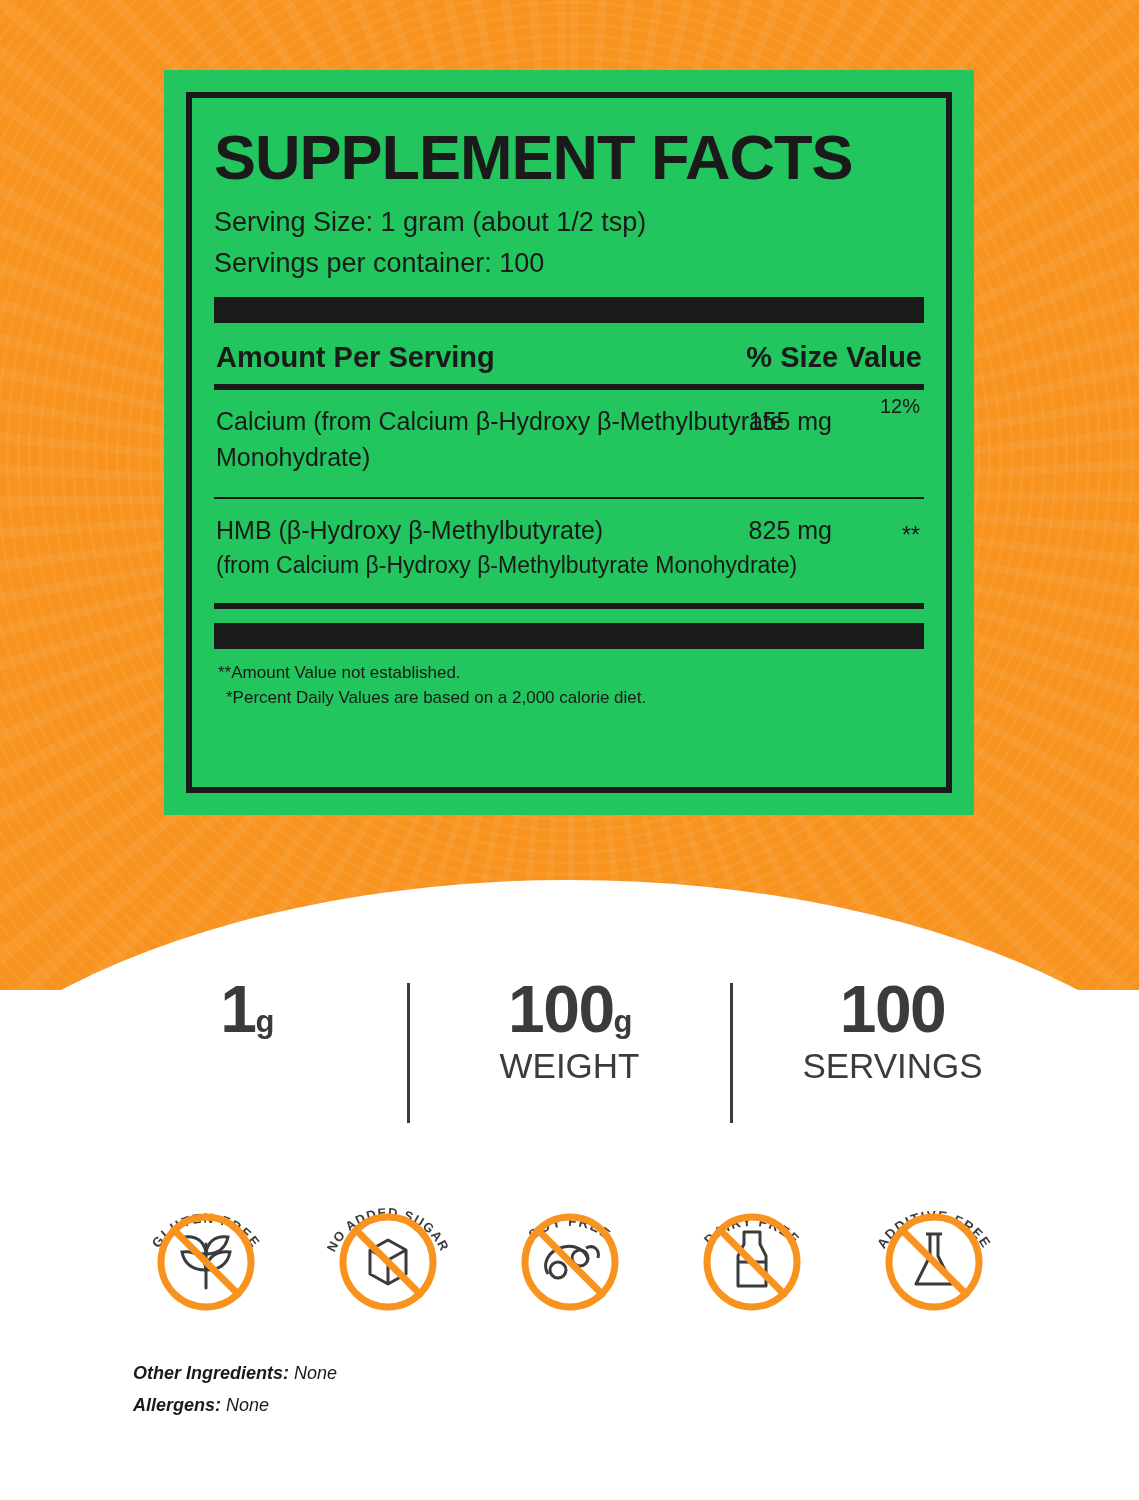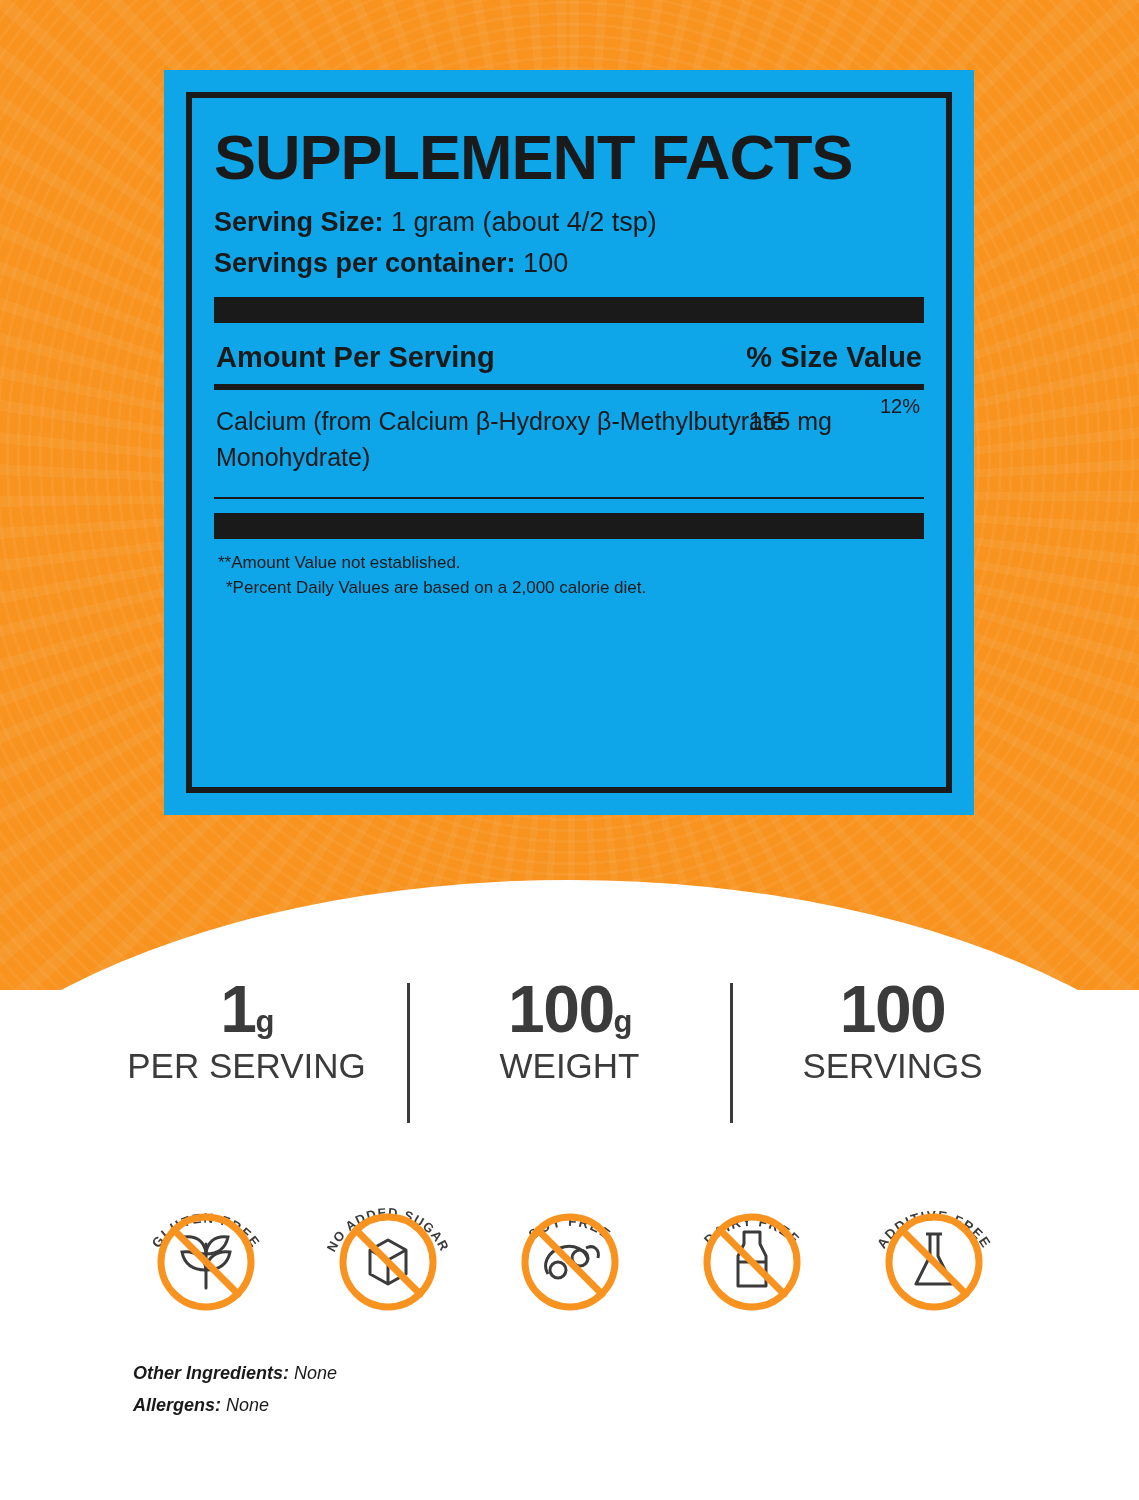--- a/index.html
+++ b/index.html
@@ -50,21 +50,21 @@
     height: 360px;
     background: #ffffff;
     border-radius: 50% 50% 0 0 / 100% 100% 0 0;
   }
 
   
   .panel {
     position: absolute;
     left: 164px; top: 70px;
     width: 810px; height: 745px;
-    background: #0ea5e9;
+    background: #22c55e;
     padding: 22px;
   }
   .panel-inner {
     width: 100%; height: 100%;
     border: 6px solid #1a1a1a;
     padding: 18px 22px 10px 22px;
   }
   .sf-title {
     font-size: 63px;
     font-weight: bold;
@@ -72,21 +72,21 @@
     color: #1a1a1a;
     line-height: 1.0;
     margin: 10px 0 18px 0;
     white-space: nowrap;
   }
   .sf-line {
     font-size: 27px;
     color: #1a1a1a;
     margin-bottom: 10px;
   }
-  .sf-line b { font-weight: bold; }
+  .sf-line b { font-weight: normal; }
   .bar-thick {
     height: 26px;
     background: #1a1a1a;
     margin: 18px 0 0 0;
   }
   .row-head {
     display: flex;
     justify-content: space-between;
     align-items: flex-end;
     font-size: 29px;
@@ -204,58 +204,63 @@
   <div class="curve"></div>
 </div>
 
 <div class="panel">
   <div class="panel-inner">
 
     <div class="sf-title">SUPPLEMENT FACTS</div>
 
     <div class="sf-line">
       <b>Serving Size:</b>
-      <span>1 gram (about 4/2 tsp)</span>
+      <span>1 gram (about 1/2 tsp)</span>
     </div>
 
     <div class="sf-line">
       <b>Servings per container:</b>
       <span>100</span>
     </div>
 
     <div class="bar-thick"></div>
 
     <div class="row-head">
       <span>Amount Per Serving</span>
       <span>% Size Value</span>
     </div>
 
     <div class="nutrient thin">
       <span class="n-main">Calcium (from Calcium β-Hydroxy β-Methylbutyrate Monohydrate)</span>
       <span class="n-amt">155 mg</span>
       <span class="n-dv">12%</span>
     </div>
 
+    <div class="nutrient">
+      <span class="n-main">HMB (β-Hydroxy β-Methylbutyrate)</span>
+      <span class="n-sub">(from Calcium β-Hydroxy β-Methylbutyrate Monohydrate)</span>
+      <span class="n-amt">825 mg</span>
+      <span class="n-dv small">**</span>
+    </div>
 
     <div class="bar-thick-bottom"></div>
 
     <div class="footnotes">
       <div>**Amount Value not established.</div>
       <div style="padding-left:8px;">*Percent Daily Values are based on a 2,000 calorie diet.</div>
     </div>
 
   </div>
 </div>
 
 <div class="stats">
   <div class="stat">
     <div class="big">
       <span>1</span><span class="unit">g</span>
     </div>
-    <div class="sub">PER SERVING</div>
   </div>
 
   <div class="divider"></div>
 
   <div class="stat">
     <div class="big">
       <span>100</span><span class="unit">g</span>
     </div>
     <div class="sub">WEIGHT</div>
   </div>

